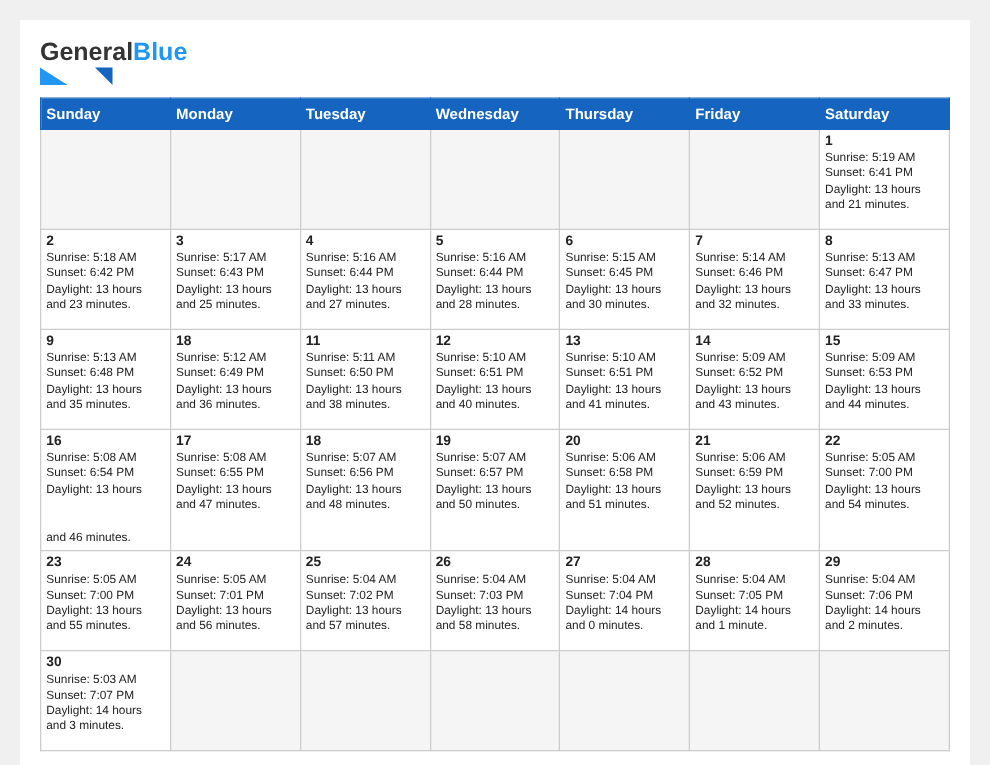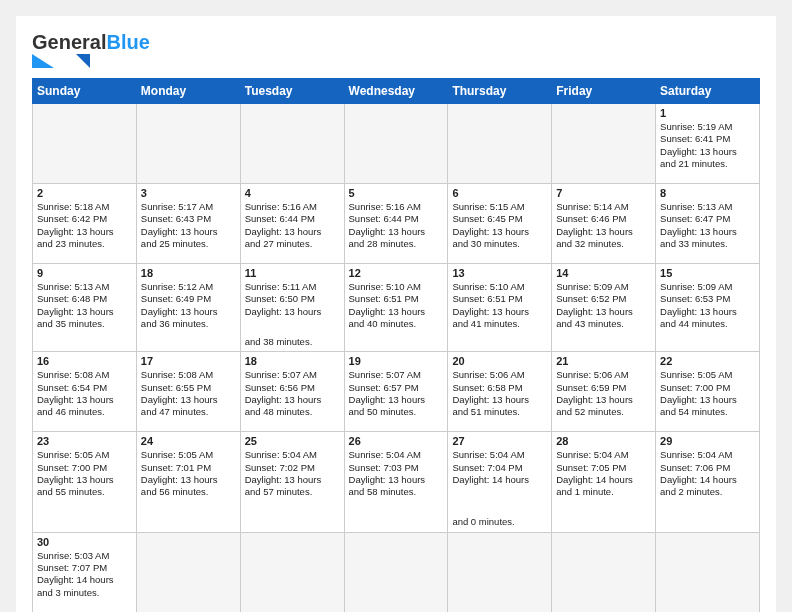--- a/index.html
+++ b/index.html
@@ -191,21 +191,21 @@
             <span style="display: block; line-height: 1.3;">Sunrise: 5:12 AM</span>
             <span style="display: block; line-height: 1.3;">Sunset: 6:49 PM</span>
             <span style="display: block; line-height: 1.3;">Daylight: 13 hours</span>
             <span style="display: block; line-height: 1.3;">and 36 minutes.</span>
           </td>
           <td>
             <span class="day-num">11</span>
             <span style="display: block; line-height: 1.3;">Sunrise: 5:11 AM</span>
             <span style="display: block; line-height: 1.3;">Sunset: 6:50 PM</span>
             <span style="display: block; line-height: 1.3;">Daylight: 13 hours</span>
-            <span style="display: block; line-height: 1.3; margin-top: 18px;">and 38 minutes.</span>
+            <span style="display: block; line-height: 1.3;">and 38 minutes.</span>
           </td>
           <td>
             <span class="day-num">12</span>
             <span style="display: block; line-height: 1.3;">Sunrise: 5:10 AM</span>
             <span style="display: block; line-height: 1.3;">Sunset: 6:51 PM</span>
             <span style="display: block; line-height: 1.3;">Daylight: 13 hours</span>
             <span style="display: block; line-height: 1.3;">and 40 minutes.</span>
           </td>
           <td>
             <span class="day-num">13</span>
@@ -228,21 +228,21 @@
             <span style="display: block; line-height: 1.3;">Daylight: 13 hours</span>
             <span style="display: block; line-height: 1.3;">and 44 minutes.</span>
           </td>
         </tr>
         <tr>
           <td>
             <span class="day-num">16</span>
             <span style="display: block; line-height: 1.3;">Sunrise: 5:08 AM</span>
             <span style="display: block; line-height: 1.3;">Sunset: 6:54 PM</span>
             <span style="display: block; line-height: 1.3;">Daylight: 13 hours</span>
-            <span style="display: block; line-height: 1.3;">and 46 minutes.</span>
+            <span style="display: block; line-height: 1.3; margin-top: 27px;">and 46 minutes.</span>
           </td>
           <td>
             <span class="day-num">17</span>
             <span style="display: block; line-height: 1.3;">Sunrise: 5:08 AM</span>
             <span style="display: block; line-height: 1.3;">Sunset: 6:55 PM</span>
             <span style="display: block; line-height: 1.3;">Daylight: 13 hours</span>
             <span style="display: block; line-height: 1.3;">and 47 minutes.</span>
           </td>
           <td>
             <span class="day-num">18</span>
@@ -307,21 +307,21 @@
             <span style="display: block; line-height: 1.3;">Sunrise: 5:04 AM</span>
             <span style="display: block; line-height: 1.3;">Sunset: 7:03 PM</span>
             <span style="display: block; line-height: 1.3;">Daylight: 13 hours</span>
             <span style="display: block; line-height: 1.3;">and 58 minutes.</span>
           </td>
           <td>
             <span class="day-num">27</span>
             <span style="display: block; line-height: 1.3;">Sunrise: 5:04 AM</span>
             <span style="display: block; line-height: 1.3;">Sunset: 7:04 PM</span>
             <span style="display: block; line-height: 1.3;">Daylight: 14 hours</span>
-            <span style="display: block; line-height: 1.3; margin-top: 30px;">and 0 minutes.</span>
+            <span style="display: block; line-height: 1.3;">and 0 minutes.</span>
           </td>
           <td>
             <span class="day-num">28</span>
             <span style="display: block; line-height: 1.3;">Sunrise: 5:04 AM</span>
             <span style="display: block; line-height: 1.3;">Sunset: 7:05 PM</span>
             <span style="display: block; line-height: 1.3;">Daylight: 14 hours</span>
             <span style="display: block; line-height: 1.3;">and 1 minute.</span>
           </td>
           <td>
             <span class="day-num">29</span>

